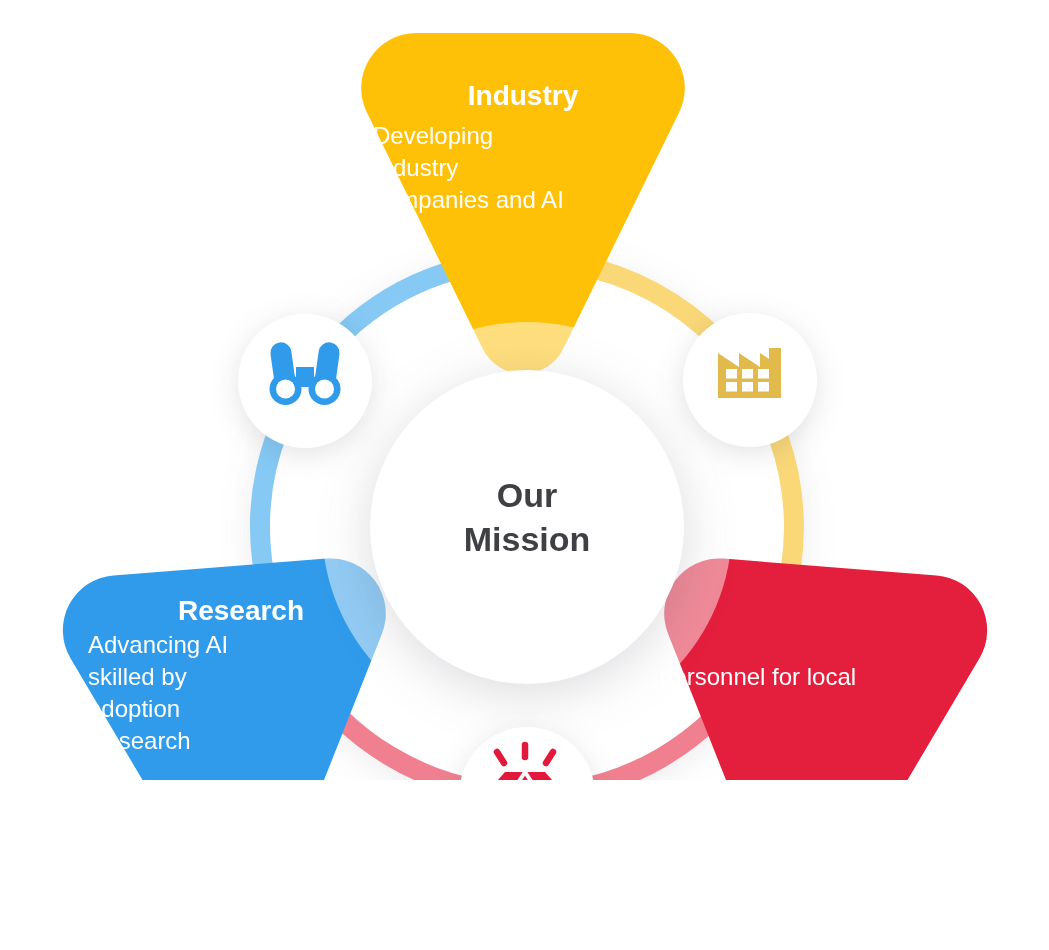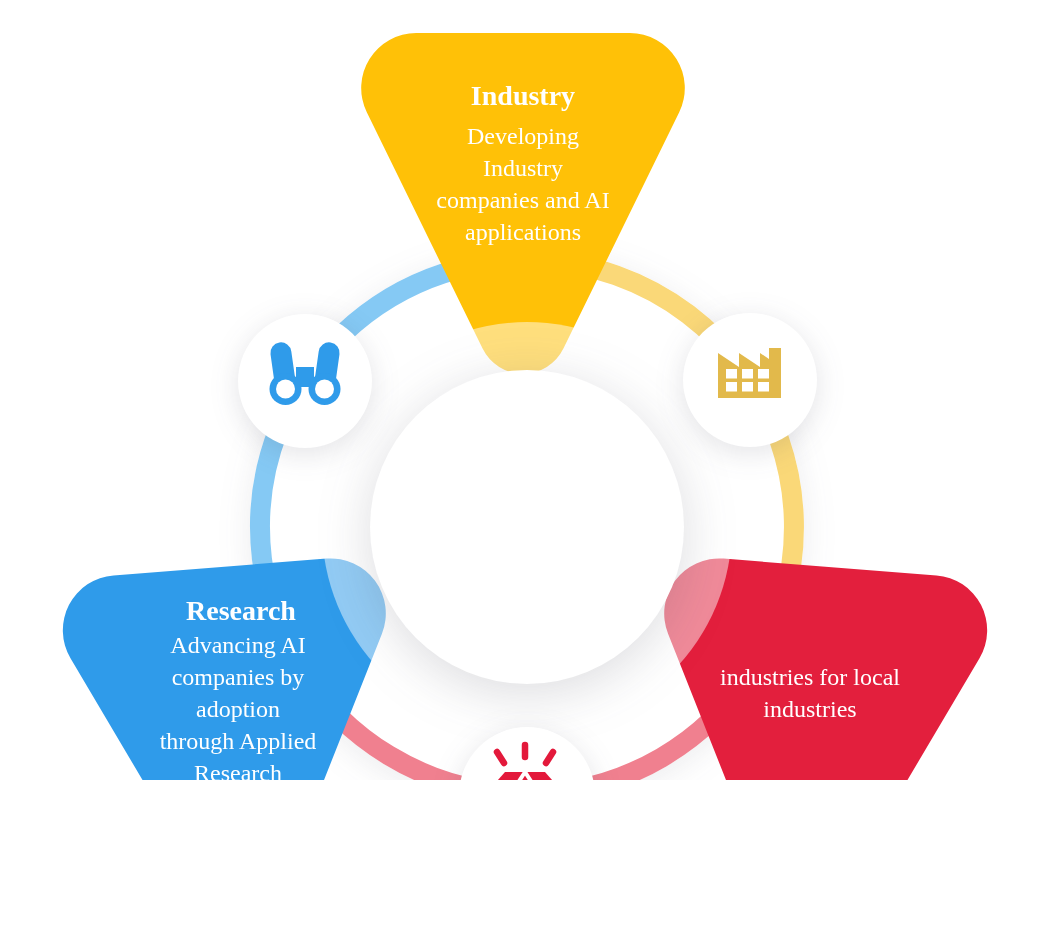--- a/index.html
+++ b/index.html
@@ -1,27 +1,27 @@
 <!DOCTYPE html>
 <html><head>
 <meta charset="utf-8">
 <style>
   html,body { margin:0; padding:0; background:#ffffff; }
   .stage { position:relative; width:1049px; height:780px; overflow:hidden;
-           font-family:Liberation Serif, serif; }
+           font-family:Liberation Sans, sans-serif; }
   .stage svg { position:absolute; left:0; top:0; }
 
   .donut      { filter: drop-shadow(0 6px 16px rgba(70,70,90,0.10)); }
   .center-c   { filter: drop-shadow(0 10px 26px rgba(60,60,80,0.18)); }
   .icon-c     { filter: drop-shadow(0 6px 14px rgba(60,60,80,0.14)); }
 
   .txt { position:absolute; text-align:center; color:#ffffff; }
   .title { font-weight:bold; font-size:28px; line-height:28px; width:300px; }
   .lines { position:absolute; width:300px; }
-  .lines div { font-size:24px; line-height:32px; text-align:center; }
+  .lines div { font-size:24px; line-height:32px; text-align:left; }
   .mission { position:absolute; left:377px; top:473px; width:300px;
              font-weight:bold; font-size:34px; line-height:44px;
              color:#3F4043; text-align:center; }
 </style>
 </head>
 <body>
 
 <div class="stage">
 
 <svg width="1049" height="950" viewBox="0 0 1049 950">
@@ -85,31 +85,32 @@
       </g>
     </g>
   </g>
 </svg>
 
   <div class="txt title" style="left:373px; top:82px;">Industry</div>
   <div class="lines" style="left:373px; top:120px; color:#fff;">
     <div>Developing</div>
     <div>Industry</div>
     <div>companies and AI</div>
-    <div>applications</div>
   </div>
 
   <div class="txt title" style="left:91px; top:597px;">Research</div>
   <div class="lines" style="left:88px; top:629px; color:#fff;">
     <div>Advancing AI</div>
-    <div>companies by</div>
+    <div>skilled by</div>
     <div>adoption</div>
-    <div>through Applied</div>
     <div>Research</div>
   </div>
 
   <div class="lines" style="left:660px; top:661px; color:#fff;">
-    <div>industries for local</div>
-    <div>industries</div>
+    <div>personnel for local</div>
   </div>
 
+  <div class="mission">
+    <div>Our</div>
+    <div>Mission</div>
+  </div>
 
 </div>
 
 </body></html>

